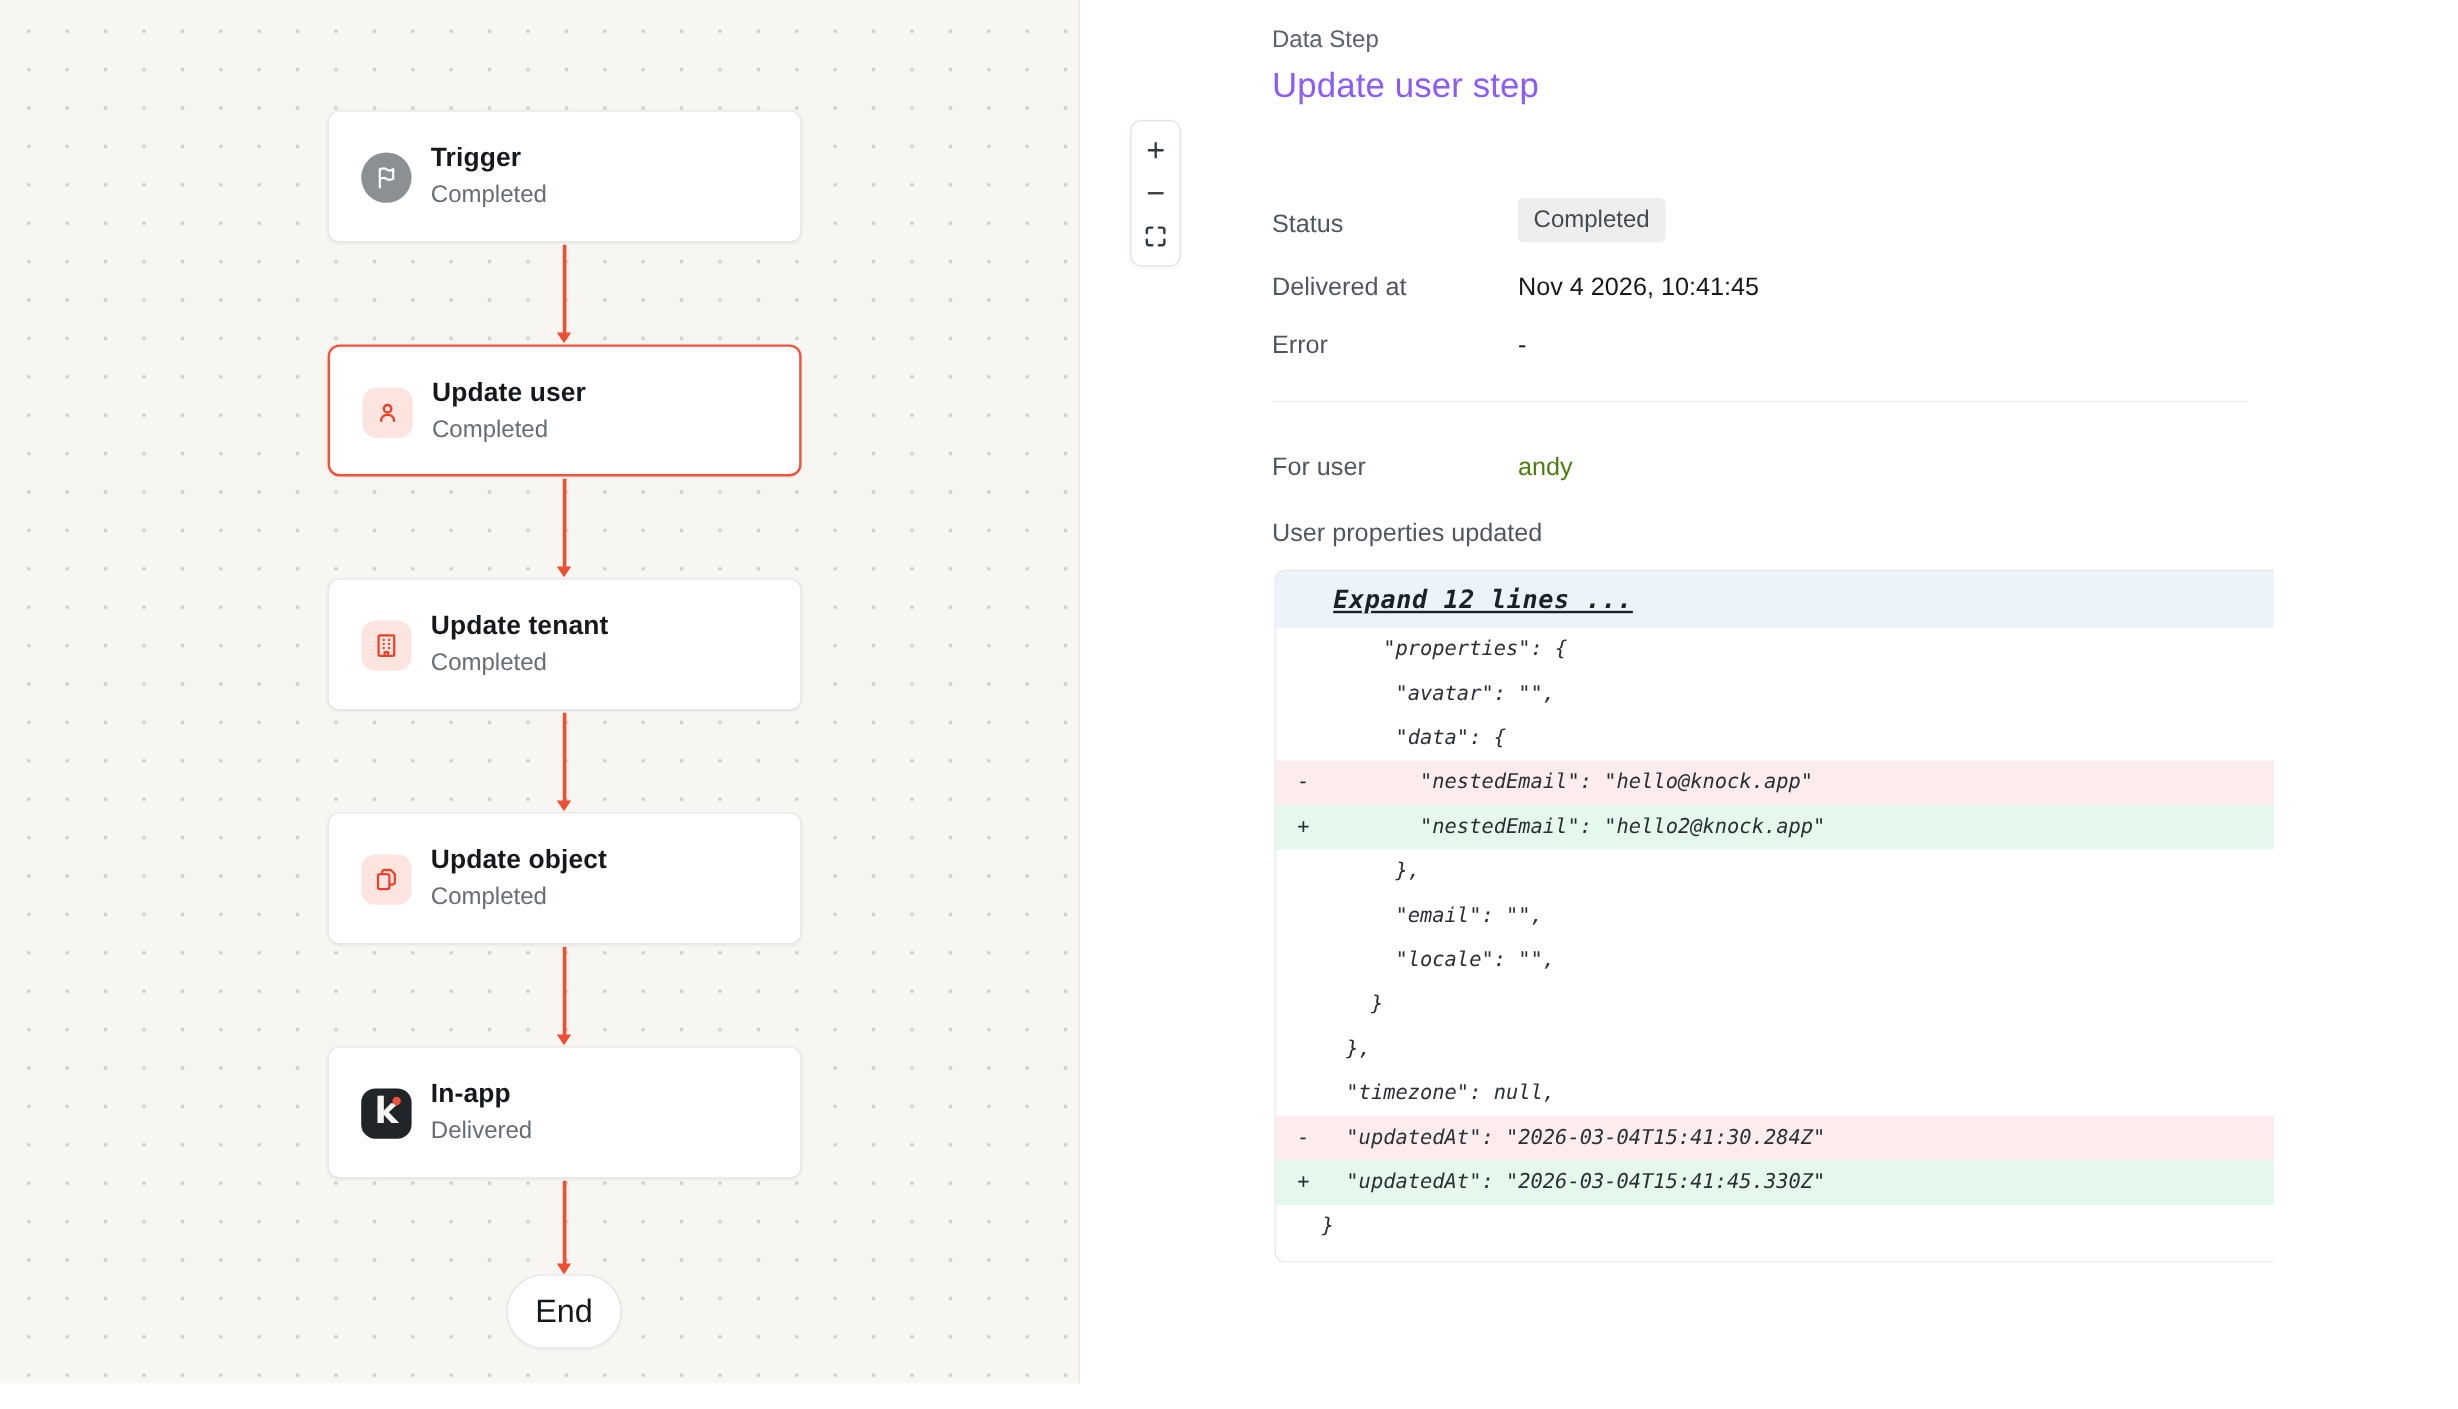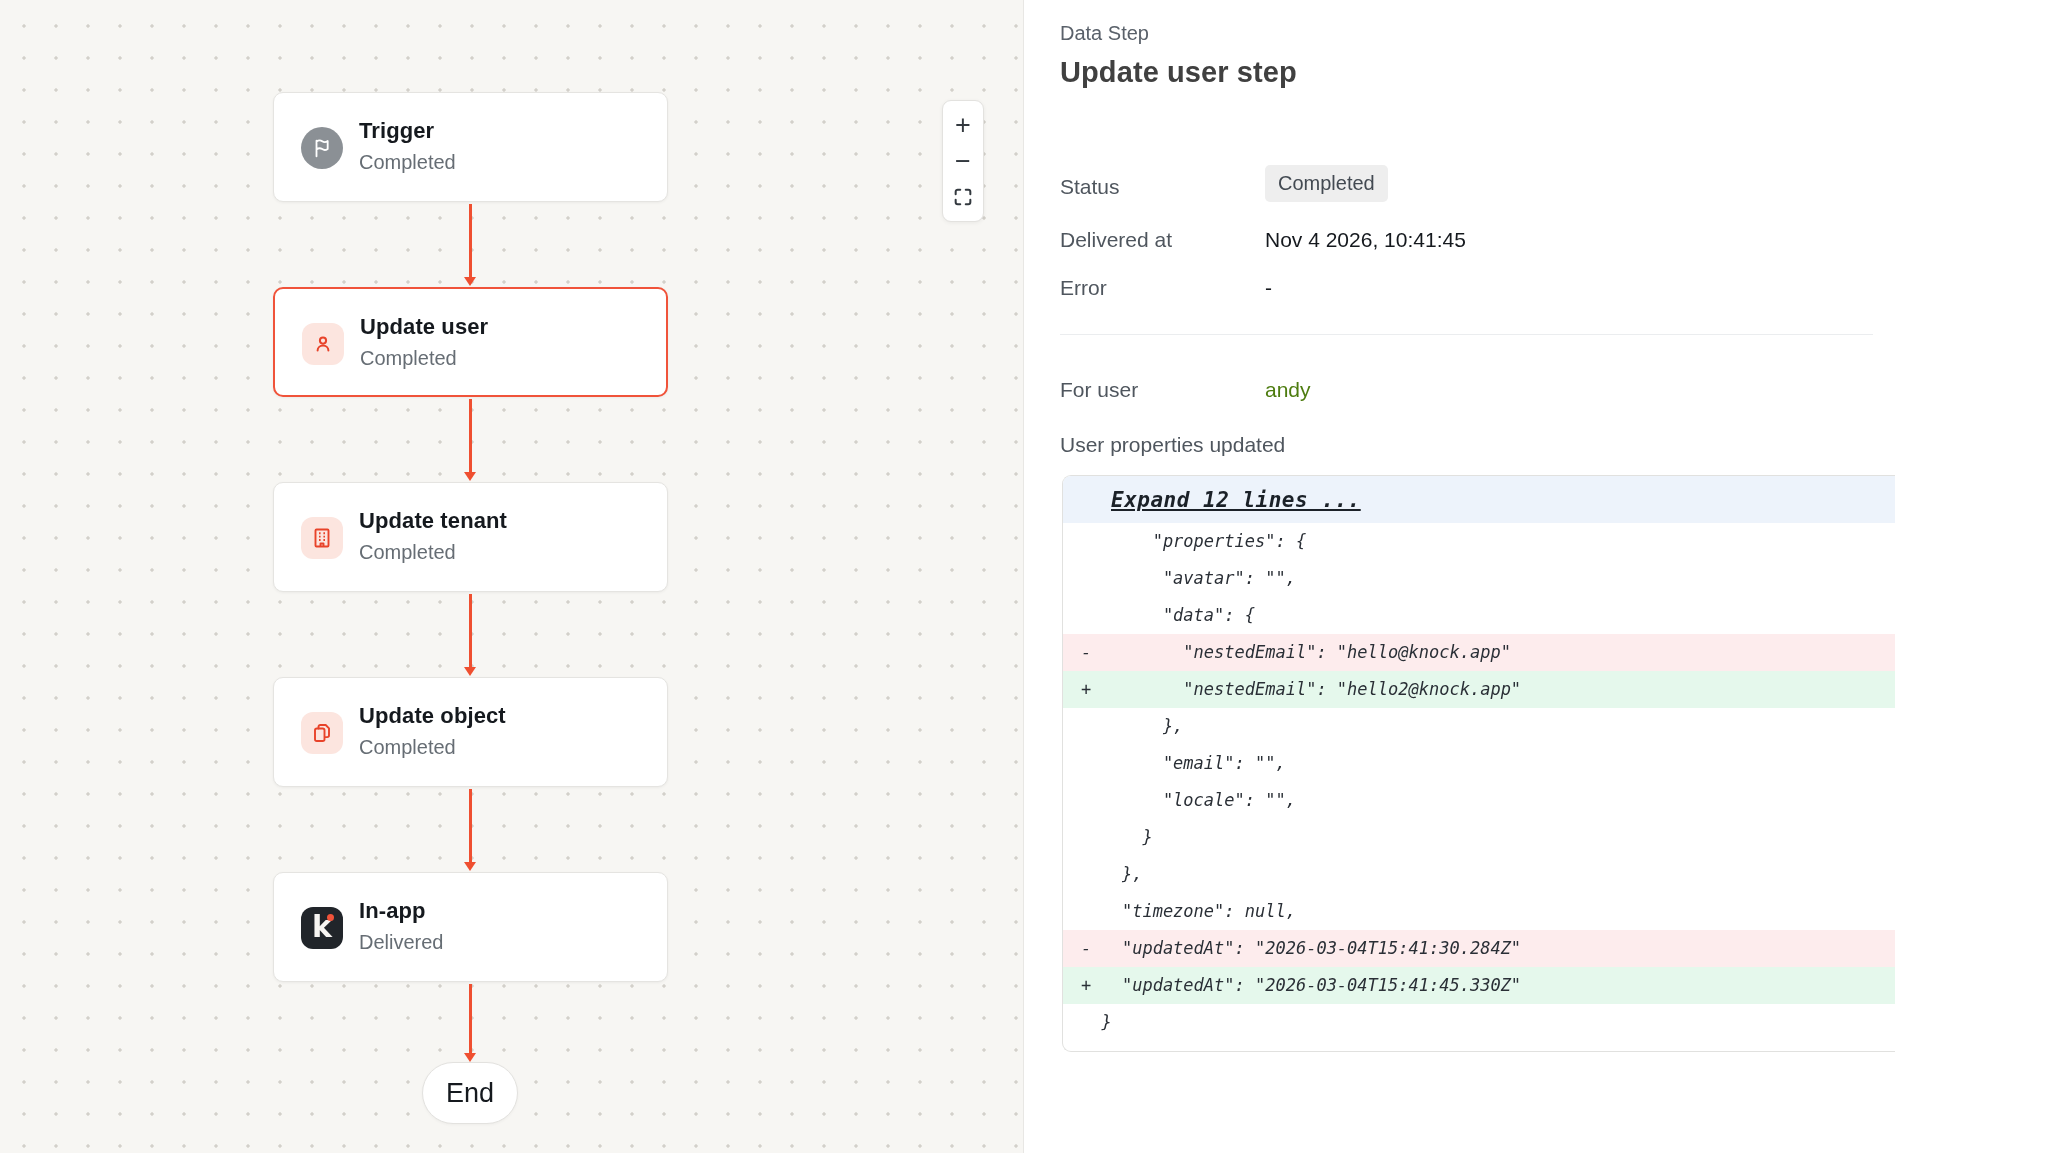--- a/index.html
+++ b/index.html
@@ -2,21 +2,21 @@
 <html><head>
 <meta charset="utf-8">
 <style>
   * { box-sizing: border-box; margin: 0; padding: 0; }
   html,body { width:2048px; height:1174px; }
   body { font-family: "Liberation Sans", "DejaVu Sans", sans-serif; background:#ffffff; position:relative; overflow:hidden; }
   #app { position:absolute; inset:0; width:2048px; height:1174px; }
 
   
   #canvas {
-    position:absolute; left:0; top:0; width:1024px; height:1153px;
+    position:absolute; left:0; top:0; width:900px; height:1153px;
     background-color:#f7f6f3;
     background-image: radial-gradient(circle, #d3d0ca 1.4px, transparent 1.9px);
     background-size: 32px 32px;
     background-position: 8px 10px;
     border-right:1px solid #e8e7e4;
   }
   #canvas-bottom { position:absolute; left:0; top:1153px; width:1024px; height:21px; background:#ffffff; }
 
   .node-card {
     position:absolute; left:273px; width:395px; height:110px;
@@ -51,21 +51,21 @@
     background:#ffffff; border:1px solid #e3e2df; border-radius:9px;
     box-shadow:0 1px 4px rgba(20,20,20,0.06);
     display:flex; flex-direction:column; align-items:center; justify-content:space-around; padding:6px 0;
   }
   .zoom-btn { width:100%; height:36px; display:flex; align-items:center; justify-content:center;
               color:#33393f; font-size:27px; font-weight:300; cursor:pointer; line-height:1; }
 
   
   #panel { position:absolute; left:1025px; top:0; width:870px; height:1174px; background:#ffffff; }
   .kicker { position:absolute; left:35px; top:22px; font-size:20px; color:#5a616a; }
-  .panel-title { position:absolute; left:35px; top:56px; font-size:29px; font-weight:700; color:#404040; letter-spacing:0.1px; }
+  .panel-title { position:absolute; left:35px; top:56px; font-size:29px; font-weight:400; color:#8b5cf6; letter-spacing:0.1px; }
 
   .field-label { position:absolute; left:35px; font-size:21px; color:#4f565e; }
   .field-value { position:absolute; left:240px; font-size:21px; color:#15191e; }
   .badge { display:inline-block; background:#eeeeee; border-radius:5px; padding:7px 13px; font-size:20px; color:#434a52; }
   .hr { position:absolute; left:35px; right:22px; height:1px; background:#ebedef; }
   .link-red { color:#4d7c0f; cursor:pointer; }
 
   
   #diff {
     position:absolute; left:37px; top:475px; right:0; 

